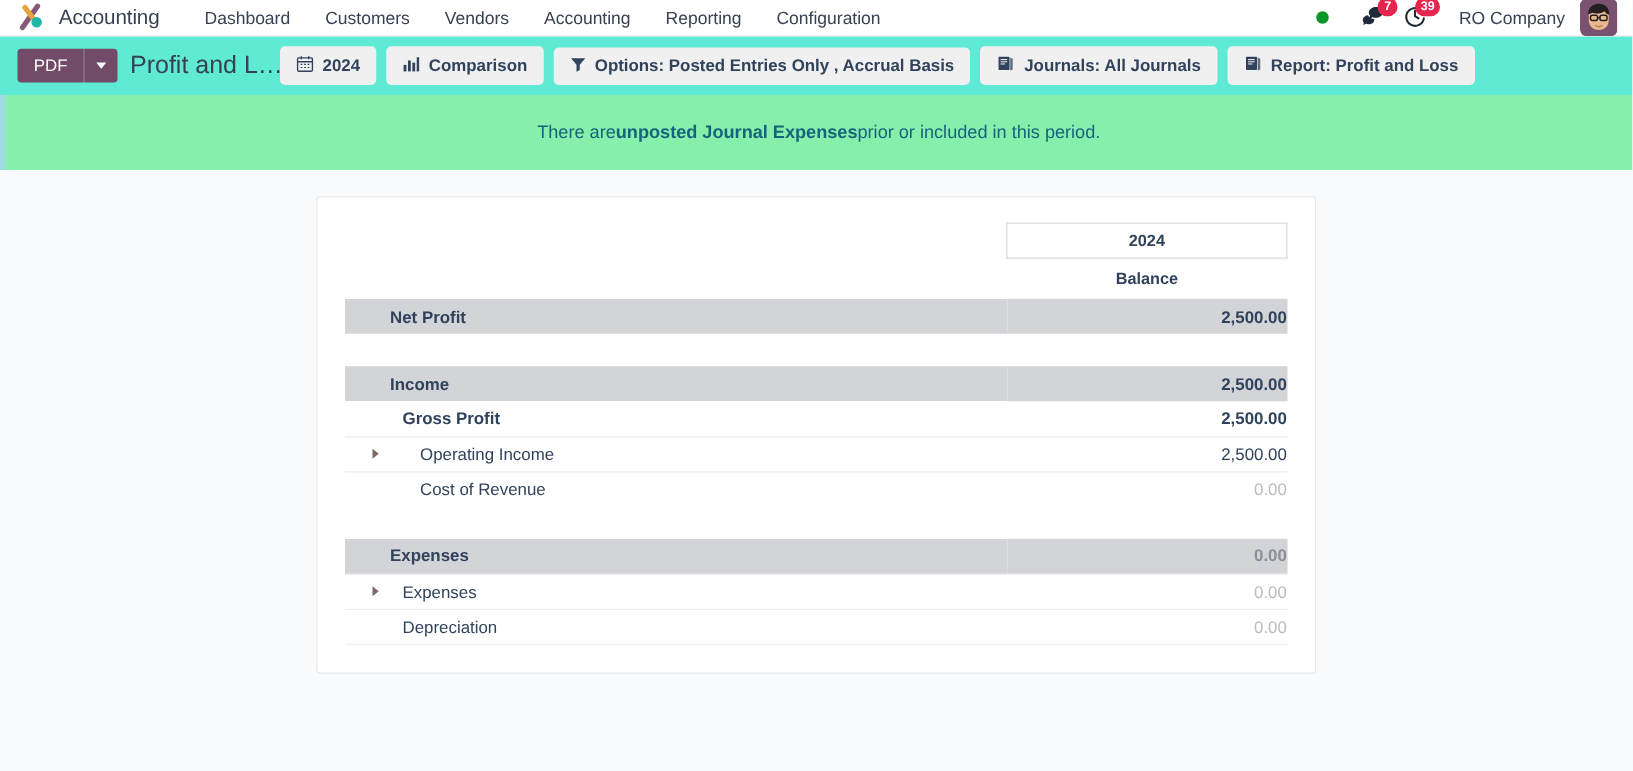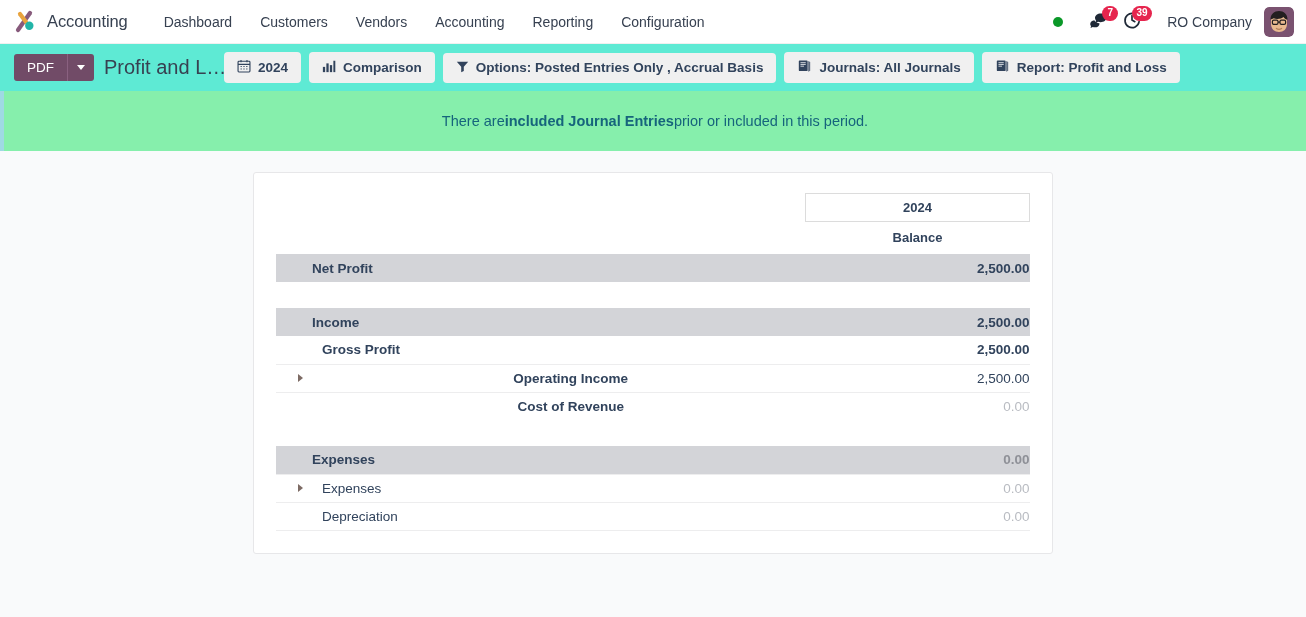--- a/index.html
+++ b/index.html
@@ -8,21 +8,21 @@
     width: 1306px; height: 617px;
     overflow: hidden;
     background: #f9fafb;
     font-family: "Liberation Sans", sans-serif;
     font-size: 13px;
     color: #374151;
   }
 
   
   .navbar {
-    height: 44px;
+    height: 29px;
     background: #ffffff;
     display: flex;
     align-items: center;
     padding: 0 12px 0 14px;
     border-bottom: 1px solid #f0f0f0;
     position: relative;
   }
   .brand {
     display: flex;
     align-items: center;
@@ -223,21 +223,21 @@
   td.val {
     font-size: 13.5px;
     color: #31435c;
     text-align: right;
     padding-right: 12px;
     white-space: nowrap;
   }
   
   .lvl-0 td.name { padding-left: 36px; font-weight: 700; }
   .lvl-1 td.name { padding-left: 46px; font-weight: 700; }
-  .lvl-2 td.name { padding-left: 60px; font-weight: 700; text-align: center; }
+  .lvl-2 td.name { padding-left: 60px; font-weight: 400; }
   .lvl-1b td.name { padding-left: 46px; font-weight: 400; }
 
   tr.shaded td { background: #d3d4d8; }
   tr.shaded td.name, tr.shaded td.val { color: #31435c; }
   tr.bold td.val { font-weight: 700; }
   tr.lined td { border-top: 1px solid #ededee; }
   tr.bottomline td { border-bottom: 1px solid #ededee; }
   td.val.muted { color: #b9bcc2; }
   tr.shaded td.val.muted { color: #8e9097; }
 
@@ -385,21 +385,21 @@
         </svg>
       </span>
       <span>Report: Profit and Loss</span>
     </button>
 
   </div>
 </div>
 
 <div class="alert-banner">
   <span>There are </span>
-    <b>included Journal Entries</b>
+    <b>unposted Journal Expenses</b>
     <span> prior or included in this period.</span>
 </div>
 
 <div class="report-wrap">
   <div class="report-card">
     <table class="report">
       <colgroup>
           <col class="c-name">
           <col class="c-val">
         </colgroup>

